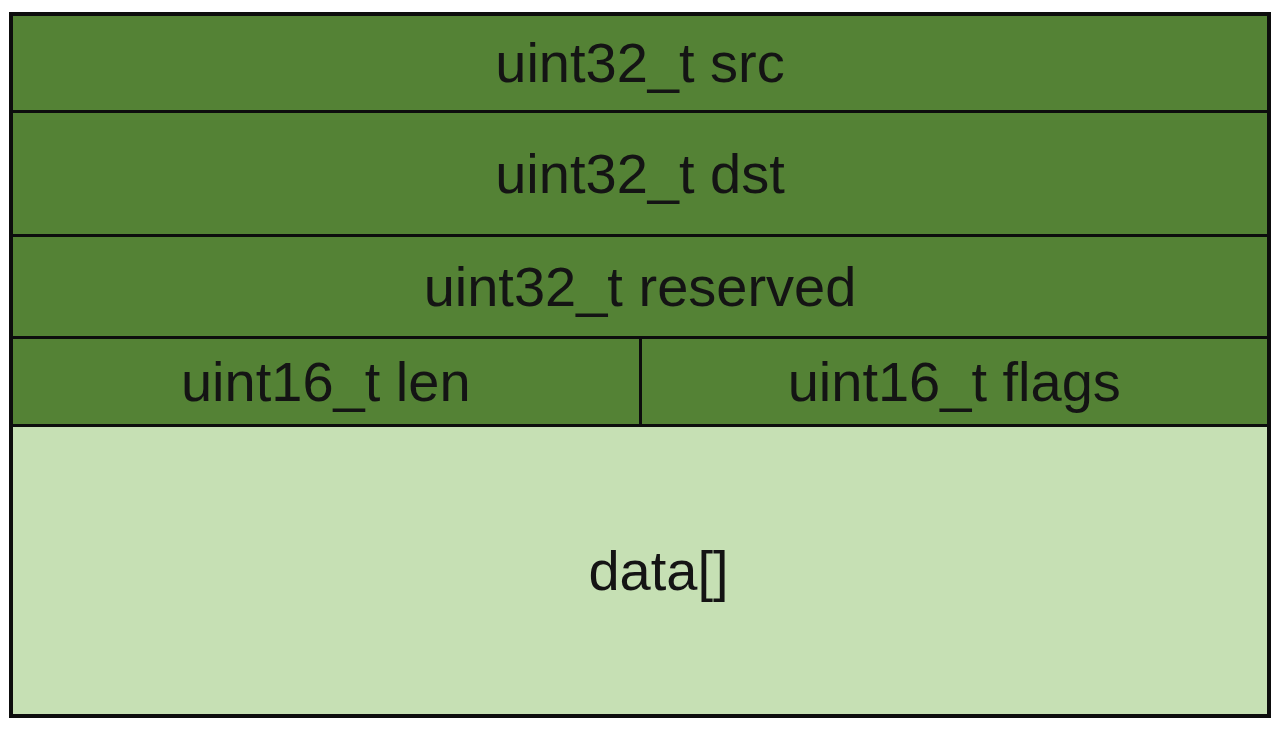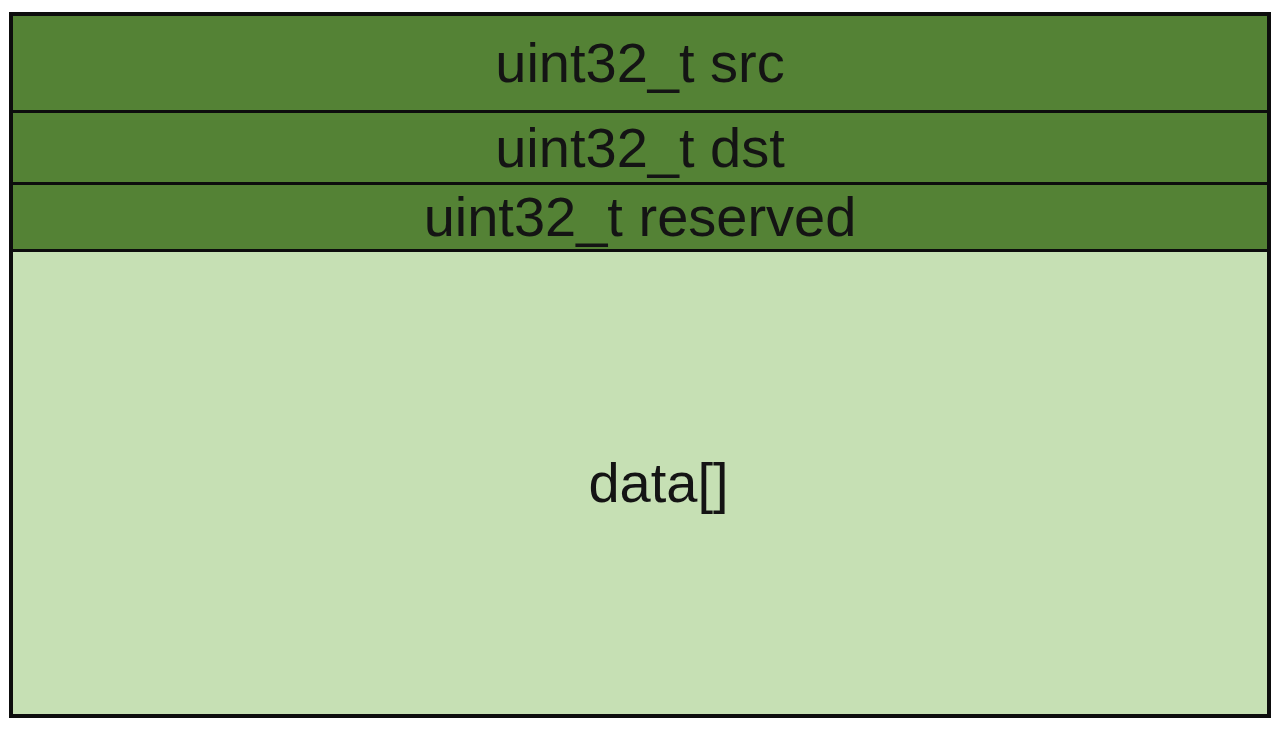--- a/index.html
+++ b/index.html
@@ -30,22 +30,22 @@
   .row {
     display: flex;
     flex-direction: row;
     align-items: stretch;
   }
   .row.header {
     background: var(--header-fill);
     border-bottom: 3px solid var(--border-color);
   }
   .row-src      { height: 97px; }
-  .row-dst      { height: 72px; }
-  .row-reserved { height: 67px; }
+  .row-dst      { height: 124px; }
+  .row-reserved { height: 102px; }
   .row-lenflags { height: 88px; }
   .row-data     { flex: 1; background: var(--data-fill); padding-left: 37px; }
   .cell {
     flex: 1;
     display: flex;
     align-items: center;
     justify-content: center;
     font-size: 56px;
     line-height: 1;
     color: var(--text-color);
@@ -66,18 +66,22 @@
   </div>
 
   <div class="row header row-dst">
     <div class="cell">uint32_t dst</div>
   </div>
 
   <div class="row header row-reserved">
     <div class="cell">uint32_t reserved</div>
   </div>
 
+  <div class="row header row-lenflags">
+    <div class="cell divider-right">uint16_t len</div>
+    <div class="cell">uint16_t flags</div>
+  </div>
 
   <div class="row row-data">
     <div class="cell">data[]</div>
   </div>
 
 </div>
 
 </body></html>

